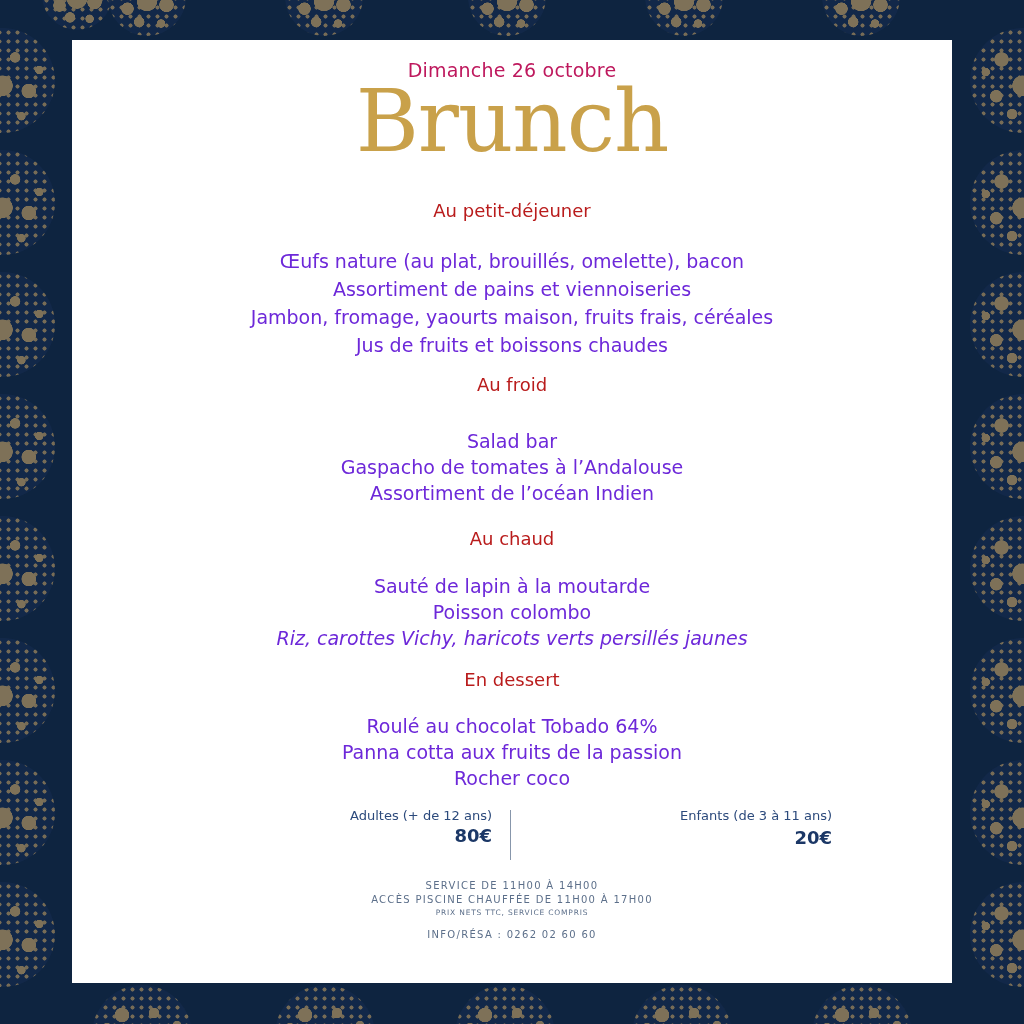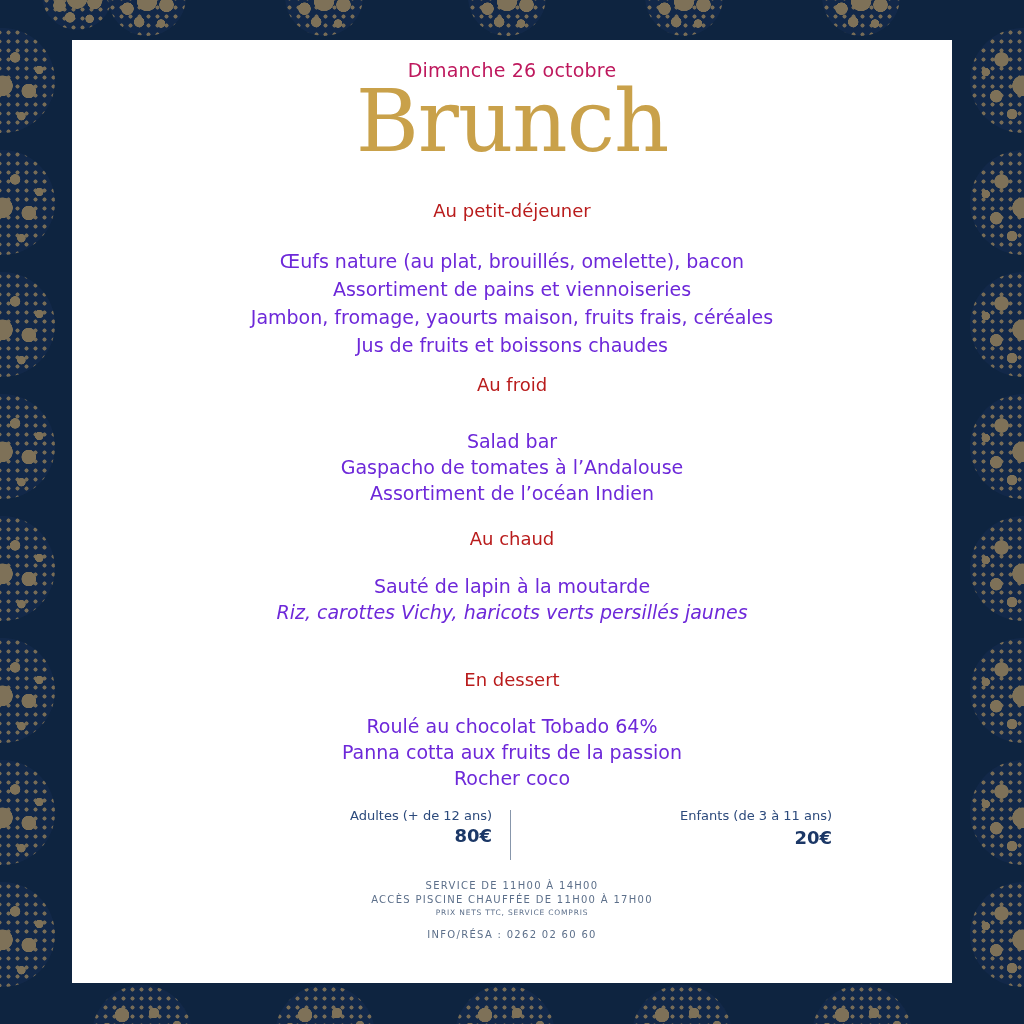--- a/index.html
+++ b/index.html
@@ -123,20 +123,21 @@
   <div class="section-title" style="top:334px;">Au froid</div>
   <div class="items tight" style="top:388px;">
     <div>Salad bar</div>
     <div>Gaspacho de tomates à l’Andalouse</div>
     <div>Assortiment de l’océan Indien</div>
   </div>
 
   <div class="section-title" style="top:488px;">Au chaud</div>
   <div class="items tight" style="top:533px;">
     <div>Sauté de lapin à la moutarde</div>
+    <div>Poisson colombo</div>
     <div class="italic">Riz, carottes Vichy, haricots verts persillés jaunes</div>
   </div>
 
   <div class="section-title" style="top:629px;">En dessert</div>
   <div class="items tight" style="top:673px;">
     <div>Roulé au chocolat Tobado 64%</div>
     <div>Panna cotta aux fruits de la passion</div>
     <div>Rocher coco</div>
   </div>
 

